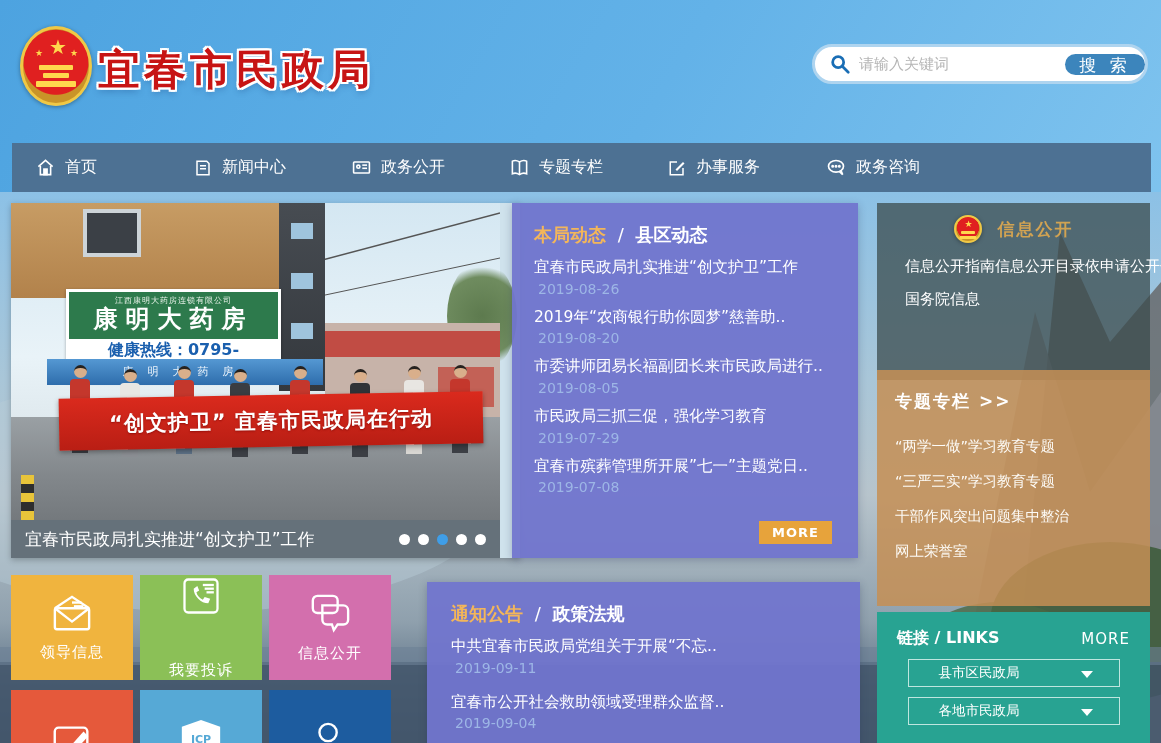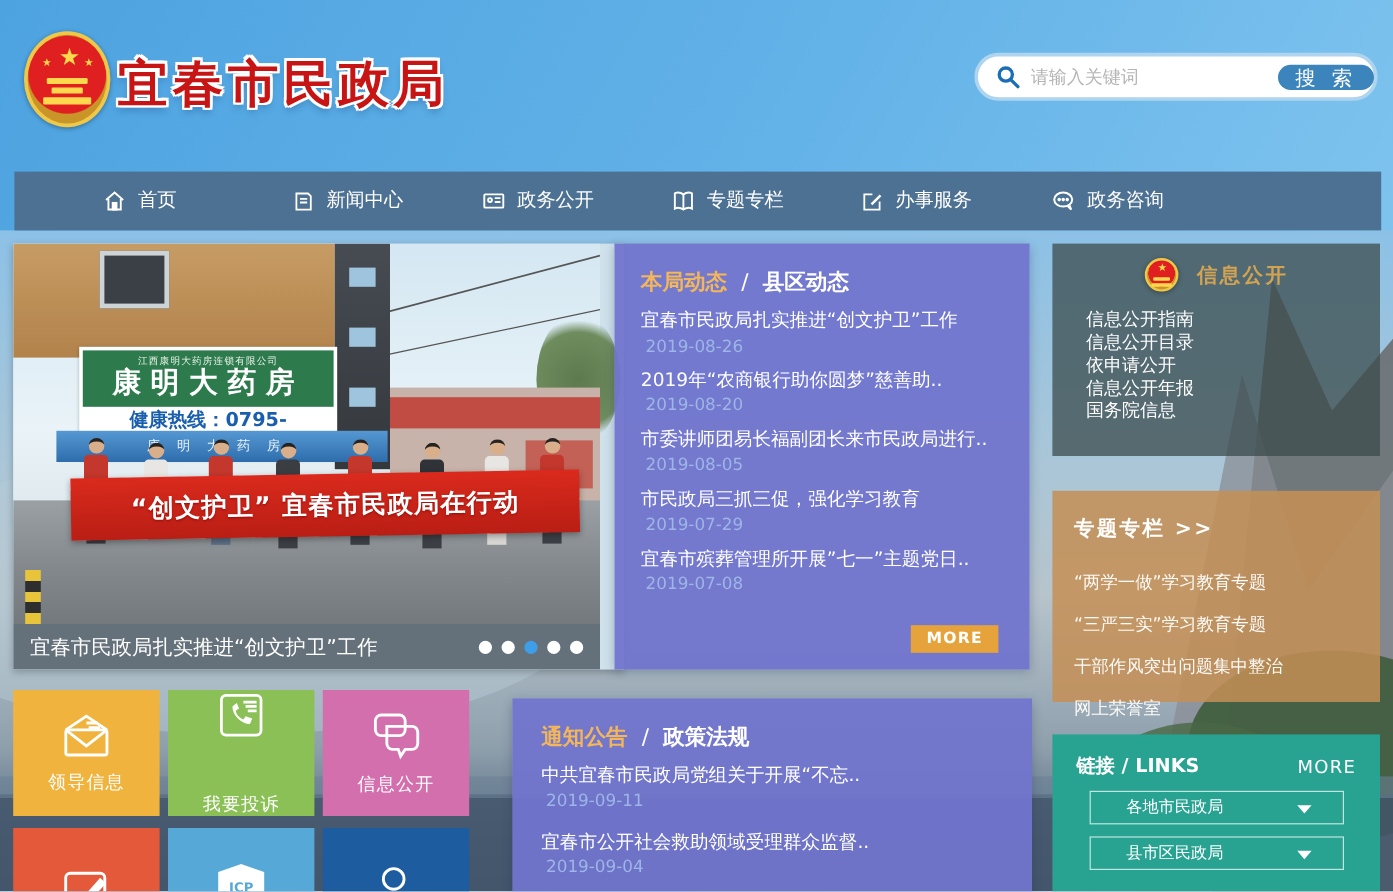--- a/index.html
+++ b/index.html
@@ -32,21 +32,21 @@
   .search-icon { margin-left:14px; flex:0 0 auto; }
   .search-input { flex:1; border:none; outline:none; font-size:15px; color:#0369a1;
     padding:0 8px; background:transparent; font-family:"DejaVu Sans",sans-serif; }
   .search-input::placeholder { color:#b5b5b5; }
   .search-btn { flex:0 0 auto; width:80px; height:21px; margin-right:0px; border:none;
     background:#3c85bc; color:#fff; font-size:17px; border-radius:17px;
     letter-spacing:4px; cursor:pointer; font-family:"DejaVu Sans",sans-serif; }
 
   
   .nav { position:absolute; left:12px; top:143px; width:1139px; height:49px;
-    background:#4d7193; display:flex; align-items:center; padding-left:74px; }
+    background:#4d7193; display:flex; align-items:center; padding-left:24px; }
   .nav-item { display:flex; align-items:center; gap:10px; width:158px; color:#fff;
     font-size:16px; cursor:pointer; }
   .nav-item svg { flex:0 0 auto; }
 
   
   .carousel { position:absolute; left:11px; top:203px; width:509px; height:355px;
     overflow:hidden; background:#cfe2ec; box-shadow:0 2px 6px rgba(0,0,0,.25); }
   .ph { position:absolute; }
   .ph-sky { left:0; top:0; width:489px; height:220px;
     background:linear-gradient(180deg,#d4e7f2 0%,#e9f3f8 70%,#dfe9ee 100%); }
@@ -107,24 +107,24 @@
   .more-btn { position:absolute; right:26px; bottom:14px; background:#e7a33b; color:#fff;
     font-size:13px; font-weight:bold; padding:4px 13px; cursor:pointer; letter-spacing:1px; }
 
   .notice-panel { left:427px; top:582px; width:433px; height:200px; padding:20px 24px; }
 
   
   .info-panel { position:absolute; left:877px; top:203px; width:273px; height:177px;
     background:rgba(58,74,76,.74); }
   .info-head { display:flex; align-items:center; justify-content:center; gap:16px; margin-top:12px; }
   .info-title { color:#d2a352; font-size:17px; font-weight:bold; letter-spacing:2px; }
-  .info-links { display:grid; grid-template-columns:1fr; padding:14px 0 0 28px; }
+  .info-links { display:grid; grid-template-columns:1fr 1fr 1fr 1fr; padding:14px 0 0 28px; row-gap:14px; }
   .info-link { color:#fff; font-size:15px; cursor:pointer; white-space:nowrap; }
 
-  .topics-panel { position:absolute; left:877px; top:409px; width:273px; height:176px;
+  .topics-panel { position:absolute; left:877px; top:370px; width:273px; height:236px;
     background:rgba(197,143,85,.86); padding:20px 18px; }
   .topics-title { color:#fff; font-size:17px; font-weight:bold; letter-spacing:2px; }
   .topic-link { color:#fdfbf7; font-size:14.5px; margin-top:16px; cursor:pointer; white-space:nowrap; }
 
   .links-panel { position:absolute; left:877px; top:612px; width:273px; height:131px;
     background:#28a392; padding:16px 20px; }
   .links-head { display:flex; justify-content:space-between; align-items:center; }
   .links-title { color:#fff; font-size:16px; font-weight:bold; }
   .links-more { color:#fff; font-size:15px; cursor:pointer; letter-spacing:1px; }
   .dropdown { position:relative; width:212px; height:28px; margin:10px auto 0;
@@ -375,25 +375,25 @@
     <div class="topic-link">干部作风突出问题集中整治</div>
     <div class="topic-link">网上荣誉室</div>
   </div>
 
   <div class="links-panel">
     <div class="links-head">
       <span class="links-title">链接 / LINKS</span>
       <span class="links-more">MORE</span>
     </div>
     <div class="dropdown">
+      <span>县市区民政局</span>
+      <i class="caret"></i>
+    </div>
+    <div class="dropdown">
       <span>各地市民政局</span>
-      <i class="caret"></i>
-    </div>
-    <div class="dropdown">
-      <span>县市区民政局</span>
       <i class="caret"></i>
     </div>
   </div>
 
   <div class="tile t1">
     <svg width="46" height="40" viewBox="0 0 48 42" fill="none" stroke="#fff" stroke-width="2.5">
       <path d="M6 16 L24 4 L42 16"></path>
         <rect x="6" y="16" width="36" height="22" rx="2"></rect>
       <path d="M6 16 L24 30 L42 16"></path>
         <line x1="24" y1="10" x2="34" y2="10"></line>

